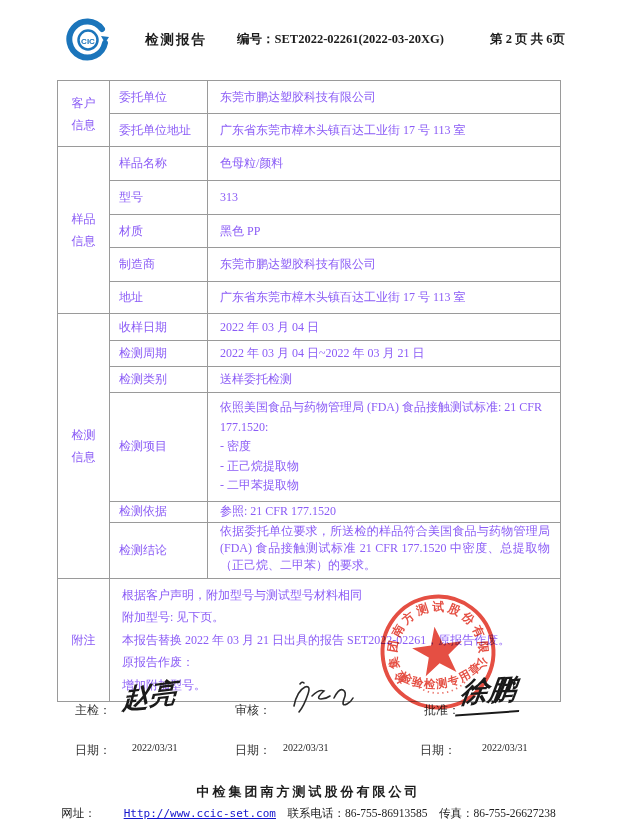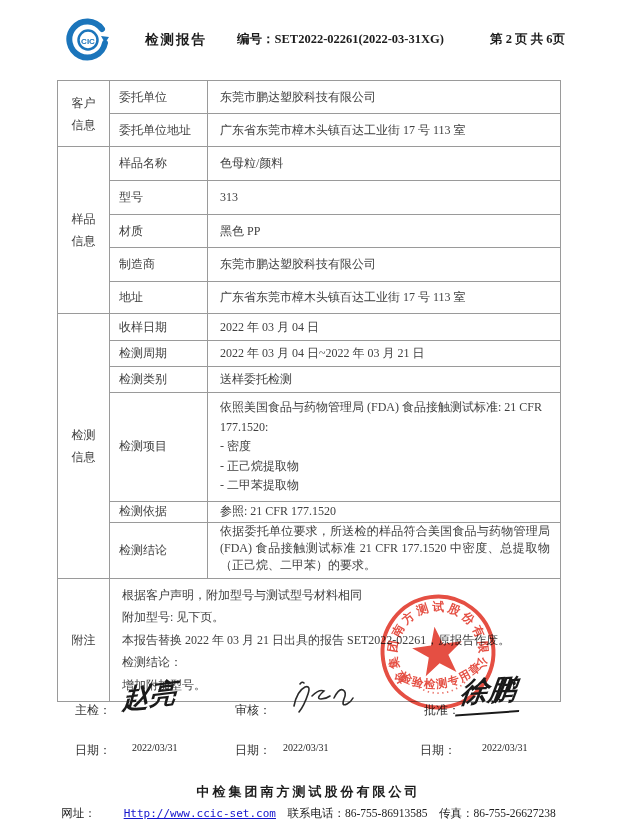--- a/index.html
+++ b/index.html
@@ -9,21 +9,21 @@
 
   
   .hdr { position:absolute; top:16px; left:0; width:617px; height:52px; }
   .logo { position:absolute; left:66px; top:2px; width:44px; height:44px; }
   .hdr-title { position:absolute; left:145px; top:15px; font-size:13.5px; font-weight:bold; color:#1c1c1c; letter-spacing:2px; }
   .hdr-no { position:absolute; left:237px; top:15px; font-size:12.5px; font-weight:bold; color:#1c1c1c; }
   .hdr-page { position:absolute; right:52px; top:15px; font-size:12.5px; font-weight:bold; color:#1c1c1c; }
 
   
   table.rpt { position:absolute; left:57px; top:80px; width:504px; border-collapse:collapse; table-layout:fixed; }
-  table.rpt td { border:1px solid #9a9a9a; font-size:12px; color:#404040; vertical-align:middle; }
+  table.rpt td { border:1px solid #9a9a9a; font-size:12px; color:#8b5cf6; vertical-align:middle; }
   td.sec { width:52px; text-align:center; line-height:22px; padding:0 13px; }
   td.lbl { width:98px; padding-left:9px; }
   td.val { padding-left:12px; padding-right:10px; }
   td.multi { vertical-align:middle; padding-top:5px; padding-bottom:5px; }
   .ln { line-height:19.5px; }
   .note-ln { line-height:22.5px; }
   td.concl { line-height:17px; text-align:justify; padding-bottom:4px; }
 
   
   .sig-area { position:absolute; left:0; top:662px; width:617px; height:105px; font-size:12px; }
@@ -53,21 +53,21 @@
   <div class="hdr">
     <div class="logo">
       <svg width="44" height="44" viewBox="0 0 44 44">
         <path d="M36 11 A18 18 0 1 0 39 25" fill="none" stroke="#1b75bb" stroke-width="6" stroke-linecap="round"></path>
         <path d="M39 25 l4 -6 l-8 -1 z" fill="#1b75bb"></path>
         <circle cx="22" cy="22" r="9.5" fill="none" stroke="#1b75bb" stroke-width="2.5"></circle>
         <text x="22" y="25.5" text-anchor="middle" font-family="Liberation Sans, sans-serif" font-size="8" font-weight="bold" fill="#1b75bb">CIC</text>
       </svg>
     </div>
     <div class="hdr-title">检测报告</div>
-    <div class="hdr-no"><span>编号：</span><span>SET2022-02261(2022-03-31XG)</span></div>
+    <div class="hdr-no"><span>编号：</span><span>SET2022-02261(2022-03-20XG)</span></div>
     <div class="hdr-page">第 2 页 共 6页</div>
   </div>
 
   <table class="rpt">
 
     <tbody>
         <tr style="height:33px">
       <td class="sec" rowspan="2">客户信息</td>
       <td class="lbl">委托单位</td>
       <td class="val">东莞市鹏达塑胶科技有限公司</td>
@@ -130,21 +130,21 @@
       <td class="lbl">检测结论</td>
       <td class="val concl">依据委托单位要求，所送检的样品符合美国食品与药物管理局 (FDA) 食品接触测试标准 21 CFR 177.1520 中密度、总提取物（正己烷、二甲苯）的要求。</td>
     </tr>
 
     <tr style="height:113px">
       <td class="sec">附注</td>
       <td class="val multi" colspan="2">
         <div class="note-ln">根据客户声明，附加型号与测试型号材料相同</div>
         <div class="note-ln">附加型号: 见下页。</div>
         <div class="note-ln">本报告替换 2022 年 03 月 21 日出具的报告 SET2022-02261，原报告作废。</div>
-        <div class="note-ln">检测结论：</div>
+        <div class="note-ln">原报告作废：</div>
         <div class="note-ln">增加附加型号。</div>
       </td>
     </tr>
   </tbody>
     </table>
 
   <div class="sig-area">
     <span class="sig-lbl" style="left:75px; top:40px">主检：</span>
     <span class="sig-name sig-zhao">赵亮</span>
 

